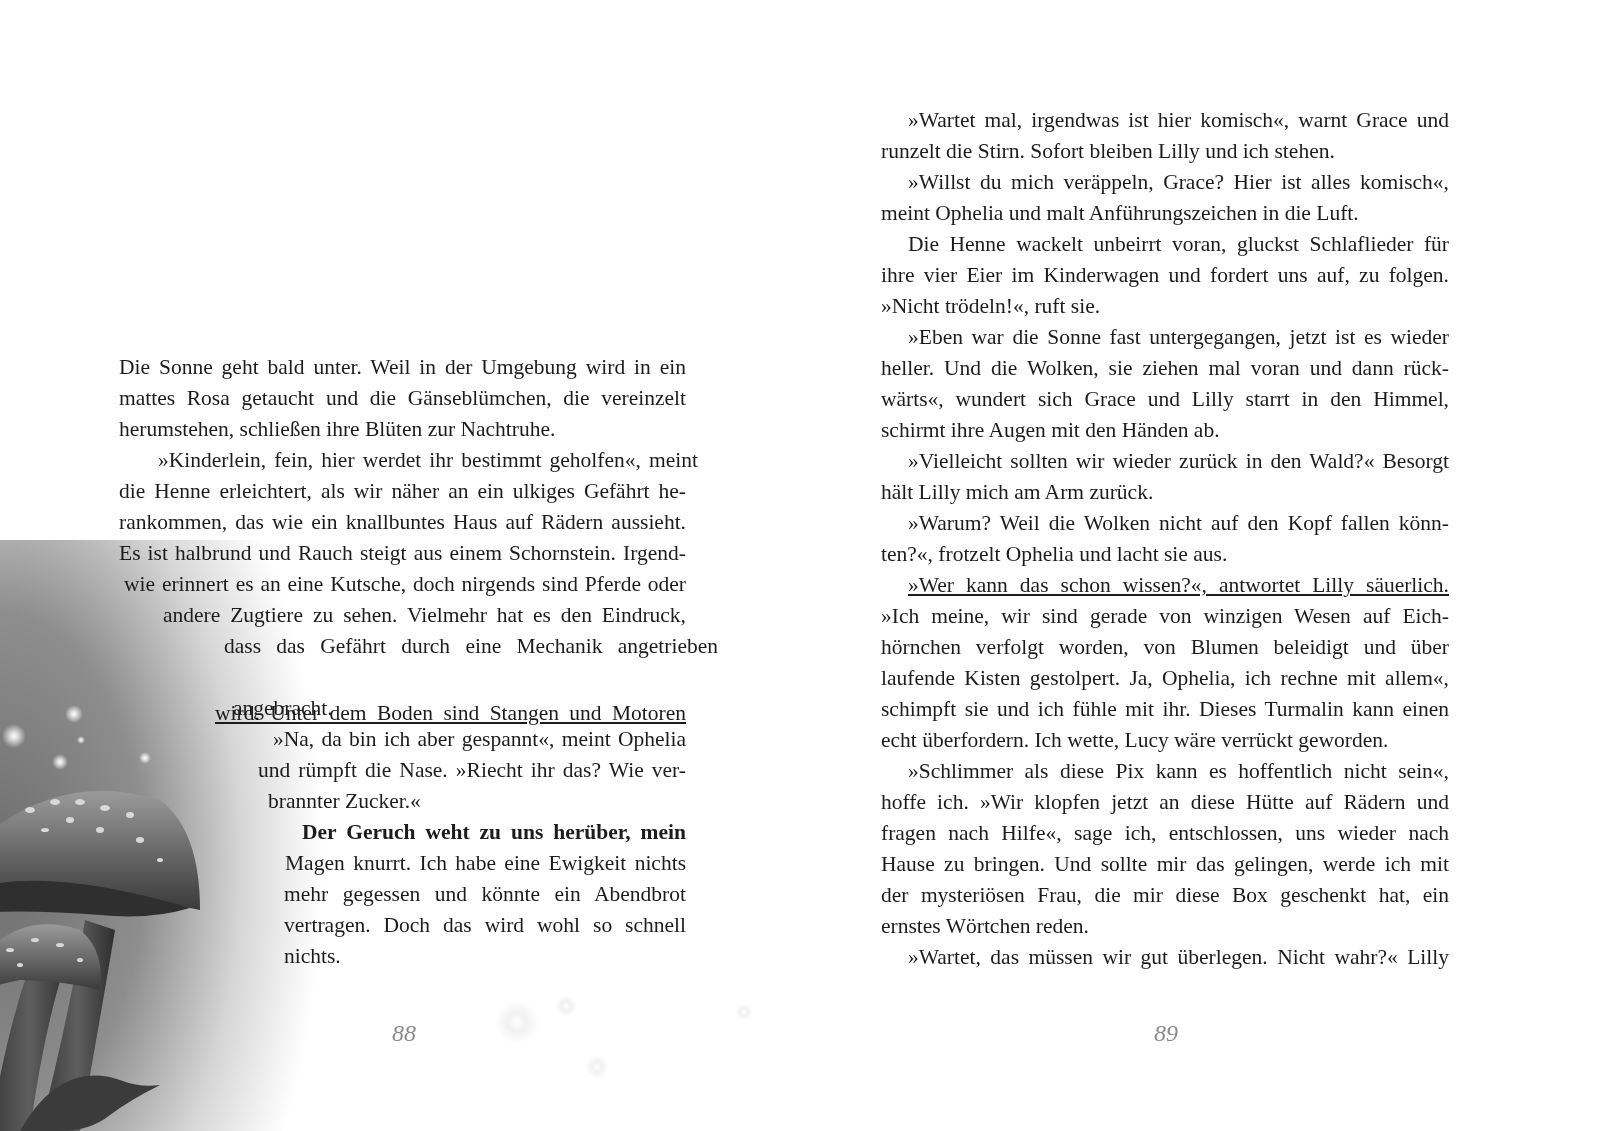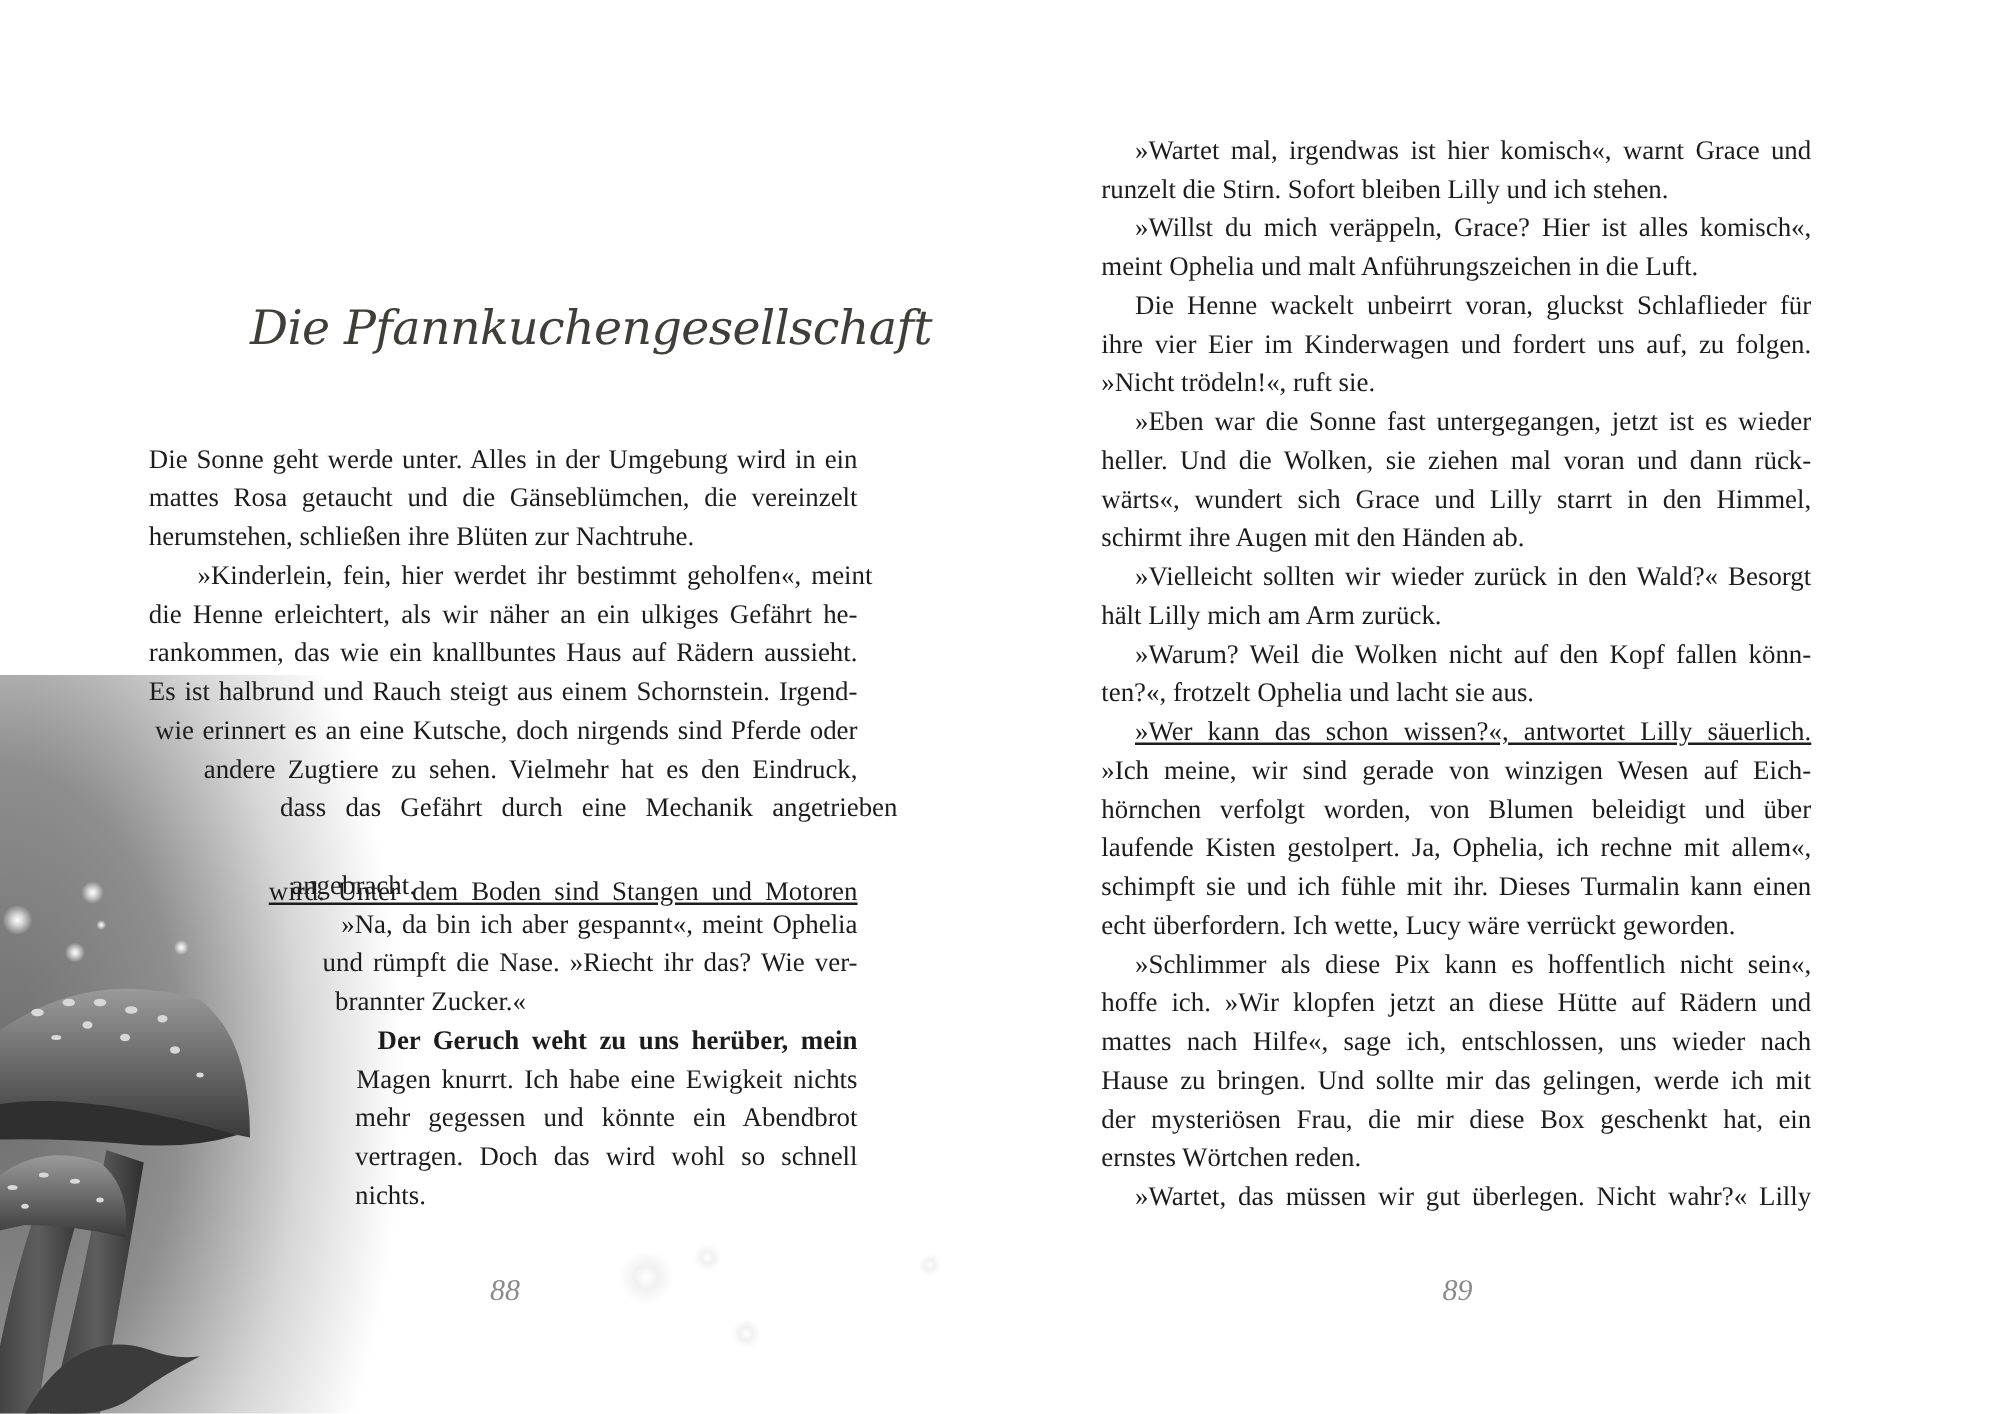--- a/index.html
+++ b/index.html
@@ -99,24 +99,23 @@
           <ellipse cx="45" cy="290" rx="4" ry="2"></ellipse>
         <ellipse cx="10" cy="410" rx="4" ry="2"></ellipse>
           <ellipse cx="35" cy="400" rx="4" ry="2"></ellipse>
         <ellipse cx="60" cy="405" rx="4" ry="2"></ellipse>
           <ellipse cx="80" cy="420" rx="3" ry="2"></ellipse>
         <ellipse cx="20" cy="425" rx="3" ry="2"></ellipse>
       </g>
     </svg>
   </div>
 
-  <div class="chapter-title">Die Pfannkuchengesellschaft</div>
 
   <div>
-    <div class="text-line" style="left:119px;top:352px;width:567px;">Die Sonne geht werde unter. Alles in der Umgebung wird in ein</div>
+    <div class="text-line" style="left:119px;top:352px;width:567px;">Die Sonne geht bald unter. Weil in der Umgebung wird in ein</div>
     <div class="text-line" style="left:119px;top:383px;width:567px;">mattes Rosa getaucht und die Gänseblümchen, die vereinzelt</div>
     <div class="text-line last" style="left:119px;top:414px;width:567px;">herumstehen, schließen ihre Blüten zur Nachtruhe.</div>
     <div class="text-line" style="left:158px;top:445px;width:540px;">»Kinderlein, fein, hier werdet ihr bestimmt geholfen«, meint</div>
     <div class="text-line" style="left:119px;top:476px;width:567px;">die Henne erleichtert, als wir näher an ein ulkiges Gefährt he-</div>
     <div class="text-line" style="left:119px;top:507px;width:567px;">rankommen, das wie ein knallbuntes Haus auf Rädern aussieht.</div>
     <div class="text-line" style="left:119px;top:538px;width:567px;">Es ist halbrund und Rauch steigt aus einem Schornstein. Irgend-</div>
     <div class="text-line" style="left:124px;top:569px;width:562px;">wie erinnert es an eine Kutsche, doch nirgends sind Pferde oder</div>
     <div class="text-line" style="left:163px;top:600px;width:523px;">andere Zugtiere zu sehen. Vielmehr hat es den Eindruck,</div>
     <div class="text-line" style="left:192px;top:631px;width:494px;margin-left:32px;">dass das Gefährt durch eine Mechanik angetrieben</div>
     <div class="text-line" style="left:215px;top:698px;width:471px;text-decoration:underline;">wird. Unter dem Boden sind Stangen und Motoren</div>
@@ -157,21 +156,21 @@
     <div class="text-line" style="left:108px;top:508px;width:541px;">»Warum? Weil die Wolken nicht auf den Kopf fallen könn-</div>
     <div class="text-line last" style="left:81px;top:539px;width:568px;">ten?«, frotzelt Ophelia und lacht sie aus.</div>
     <div class="text-line" style="left:108px;top:570px;width:541px;text-decoration:underline;">»Wer kann das schon wissen?«, antwortet Lilly säuerlich.</div>
     <div class="text-line" style="left:81px;top:601px;width:568px;">»Ich meine, wir sind gerade von winzigen Wesen auf Eich-</div>
     <div class="text-line" style="left:81px;top:632px;width:568px;">hörnchen verfolgt worden, von Blumen beleidigt und über</div>
     <div class="text-line" style="left:81px;top:663px;width:568px;">laufende Kisten gestolpert. Ja, Ophelia, ich rechne mit allem«,</div>
     <div class="text-line" style="left:81px;top:694px;width:568px;">schimpft sie und ich fühle mit ihr. Dieses Turmalin kann einen</div>
     <div class="text-line last" style="left:81px;top:725px;width:568px;">echt überfordern. Ich wette, Lucy wäre verrückt geworden.</div>
     <div class="text-line" style="left:108px;top:756px;width:541px;">»Schlimmer als diese Pix kann es hoffentlich nicht sein«,</div>
     <div class="text-line" style="left:81px;top:787px;width:568px;">hoffe ich. »Wir klopfen jetzt an diese Hütte auf Rädern und</div>
-    <div class="text-line" style="left:81px;top:818px;width:568px;">mattes nach Hilfe«, sage ich, entschlossen, uns wieder nach</div>
+    <div class="text-line" style="left:81px;top:818px;width:568px;">fragen nach Hilfe«, sage ich, entschlossen, uns wieder nach</div>
     <div class="text-line" style="left:81px;top:849px;width:568px;">Hause zu bringen. Und sollte mir das gelingen, werde ich mit</div>
     <div class="text-line" style="left:81px;top:880px;width:568px;">der mysteriösen Frau, die mir diese Box geschenkt hat, ein</div>
     <div class="text-line last" style="left:81px;top:911px;width:568px;">ernstes Wörtchen reden.</div>
     <div class="text-line" style="left:108px;top:942px;width:541px;">»Wartet, das müssen wir gut überlegen. Nicht wahr?« Lilly</div>
   </div>
 
   <div class="page-number" style="left:354px;">89</div>
 </div>
 
 </body></html>

